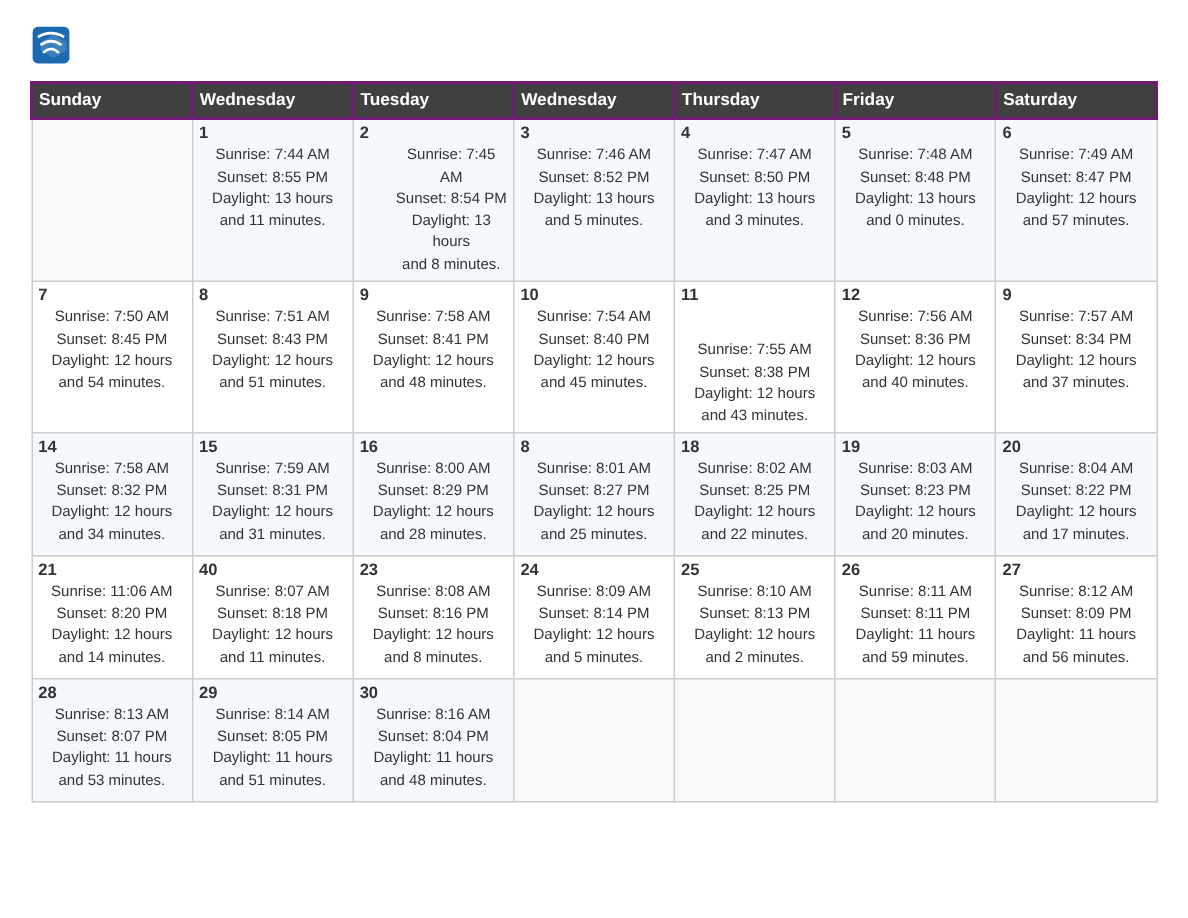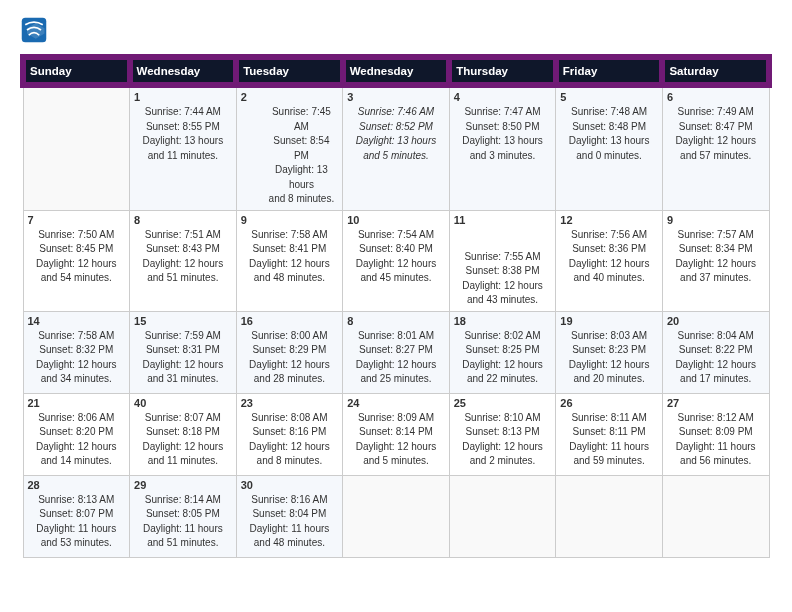--- a/index.html
+++ b/index.html
@@ -53,27 +53,27 @@
     .calendar-subtitle {
       font-size: 13px;
       color: #555;
     }
     table {
       width: 100%;
       border-collapse: collapse;
       table-layout: fixed;
     }
     thead tr th {
-      background: #0f172a;
+      background: #404040;
       color: #fff;
       font-size: 11.5px;
       font-weight: bold;
       padding: 5px 4px;
       text-align: left;
-      border: 6px solid #701a75;
+      border: 2px solid #701a75;
     }
     tbody tr td {
       vertical-align: top;
       border: 1px solid #ccc;
       padding: 3px 4px;
       font-size: 9px;
       color: #333;
       height: 82px;
       background: #fff;
     }
@@ -147,21 +147,21 @@
           </td>
           <td>
             <div class="day-number">2</div>
             <div class="day-info" style="white-space: pre-line; margin-left: 24px;">Sunrise: 7:45 AM
 Sunset: 8:54 PM
 Daylight: 13 hours
 and 8 minutes.</div>
           </td>
           <td>
             <div class="day-number">3</div>
-            <div class="day-info" style="white-space: pre-line; font-style: italic;">Sunrise: 7:46 AM
+            <div class="day-info" style="white-space: pre-line;">Sunrise: 7:46 AM
 Sunset: 8:52 PM
 Daylight: 13 hours
 and 5 minutes.</div>
           </td>
           <td>
             <div class="day-number">4</div>
             <div class="day-info" style="white-space: pre-line;">Sunrise: 7:47 AM
 Sunset: 8:50 PM
 Daylight: 13 hours
 and 3 minutes.</div>
@@ -279,21 +279,21 @@
             <div class="day-number">20</div>
             <div class="day-info" style="white-space: pre-line;">Sunrise: 8:04 AM
 Sunset: 8:22 PM
 Daylight: 12 hours
 and 17 minutes.</div>
           </td>
         </tr>
         <tr>
           <td>
             <div class="day-number">21</div>
-            <div class="day-info" style="white-space: pre-line;">Sunrise: 8:06 AM
+            <div class="day-info" style="white-space: pre-line;">Sunrise: 11:06 AM
 Sunset: 8:20 PM
 Daylight: 12 hours
 and 14 minutes.</div>
           </td>
           <td>
             <div class="day-number">40</div>
             <div class="day-info" style="white-space: pre-line;">Sunrise: 8:07 AM
 Sunset: 8:18 PM
 Daylight: 12 hours
 and 11 minutes.</div>

